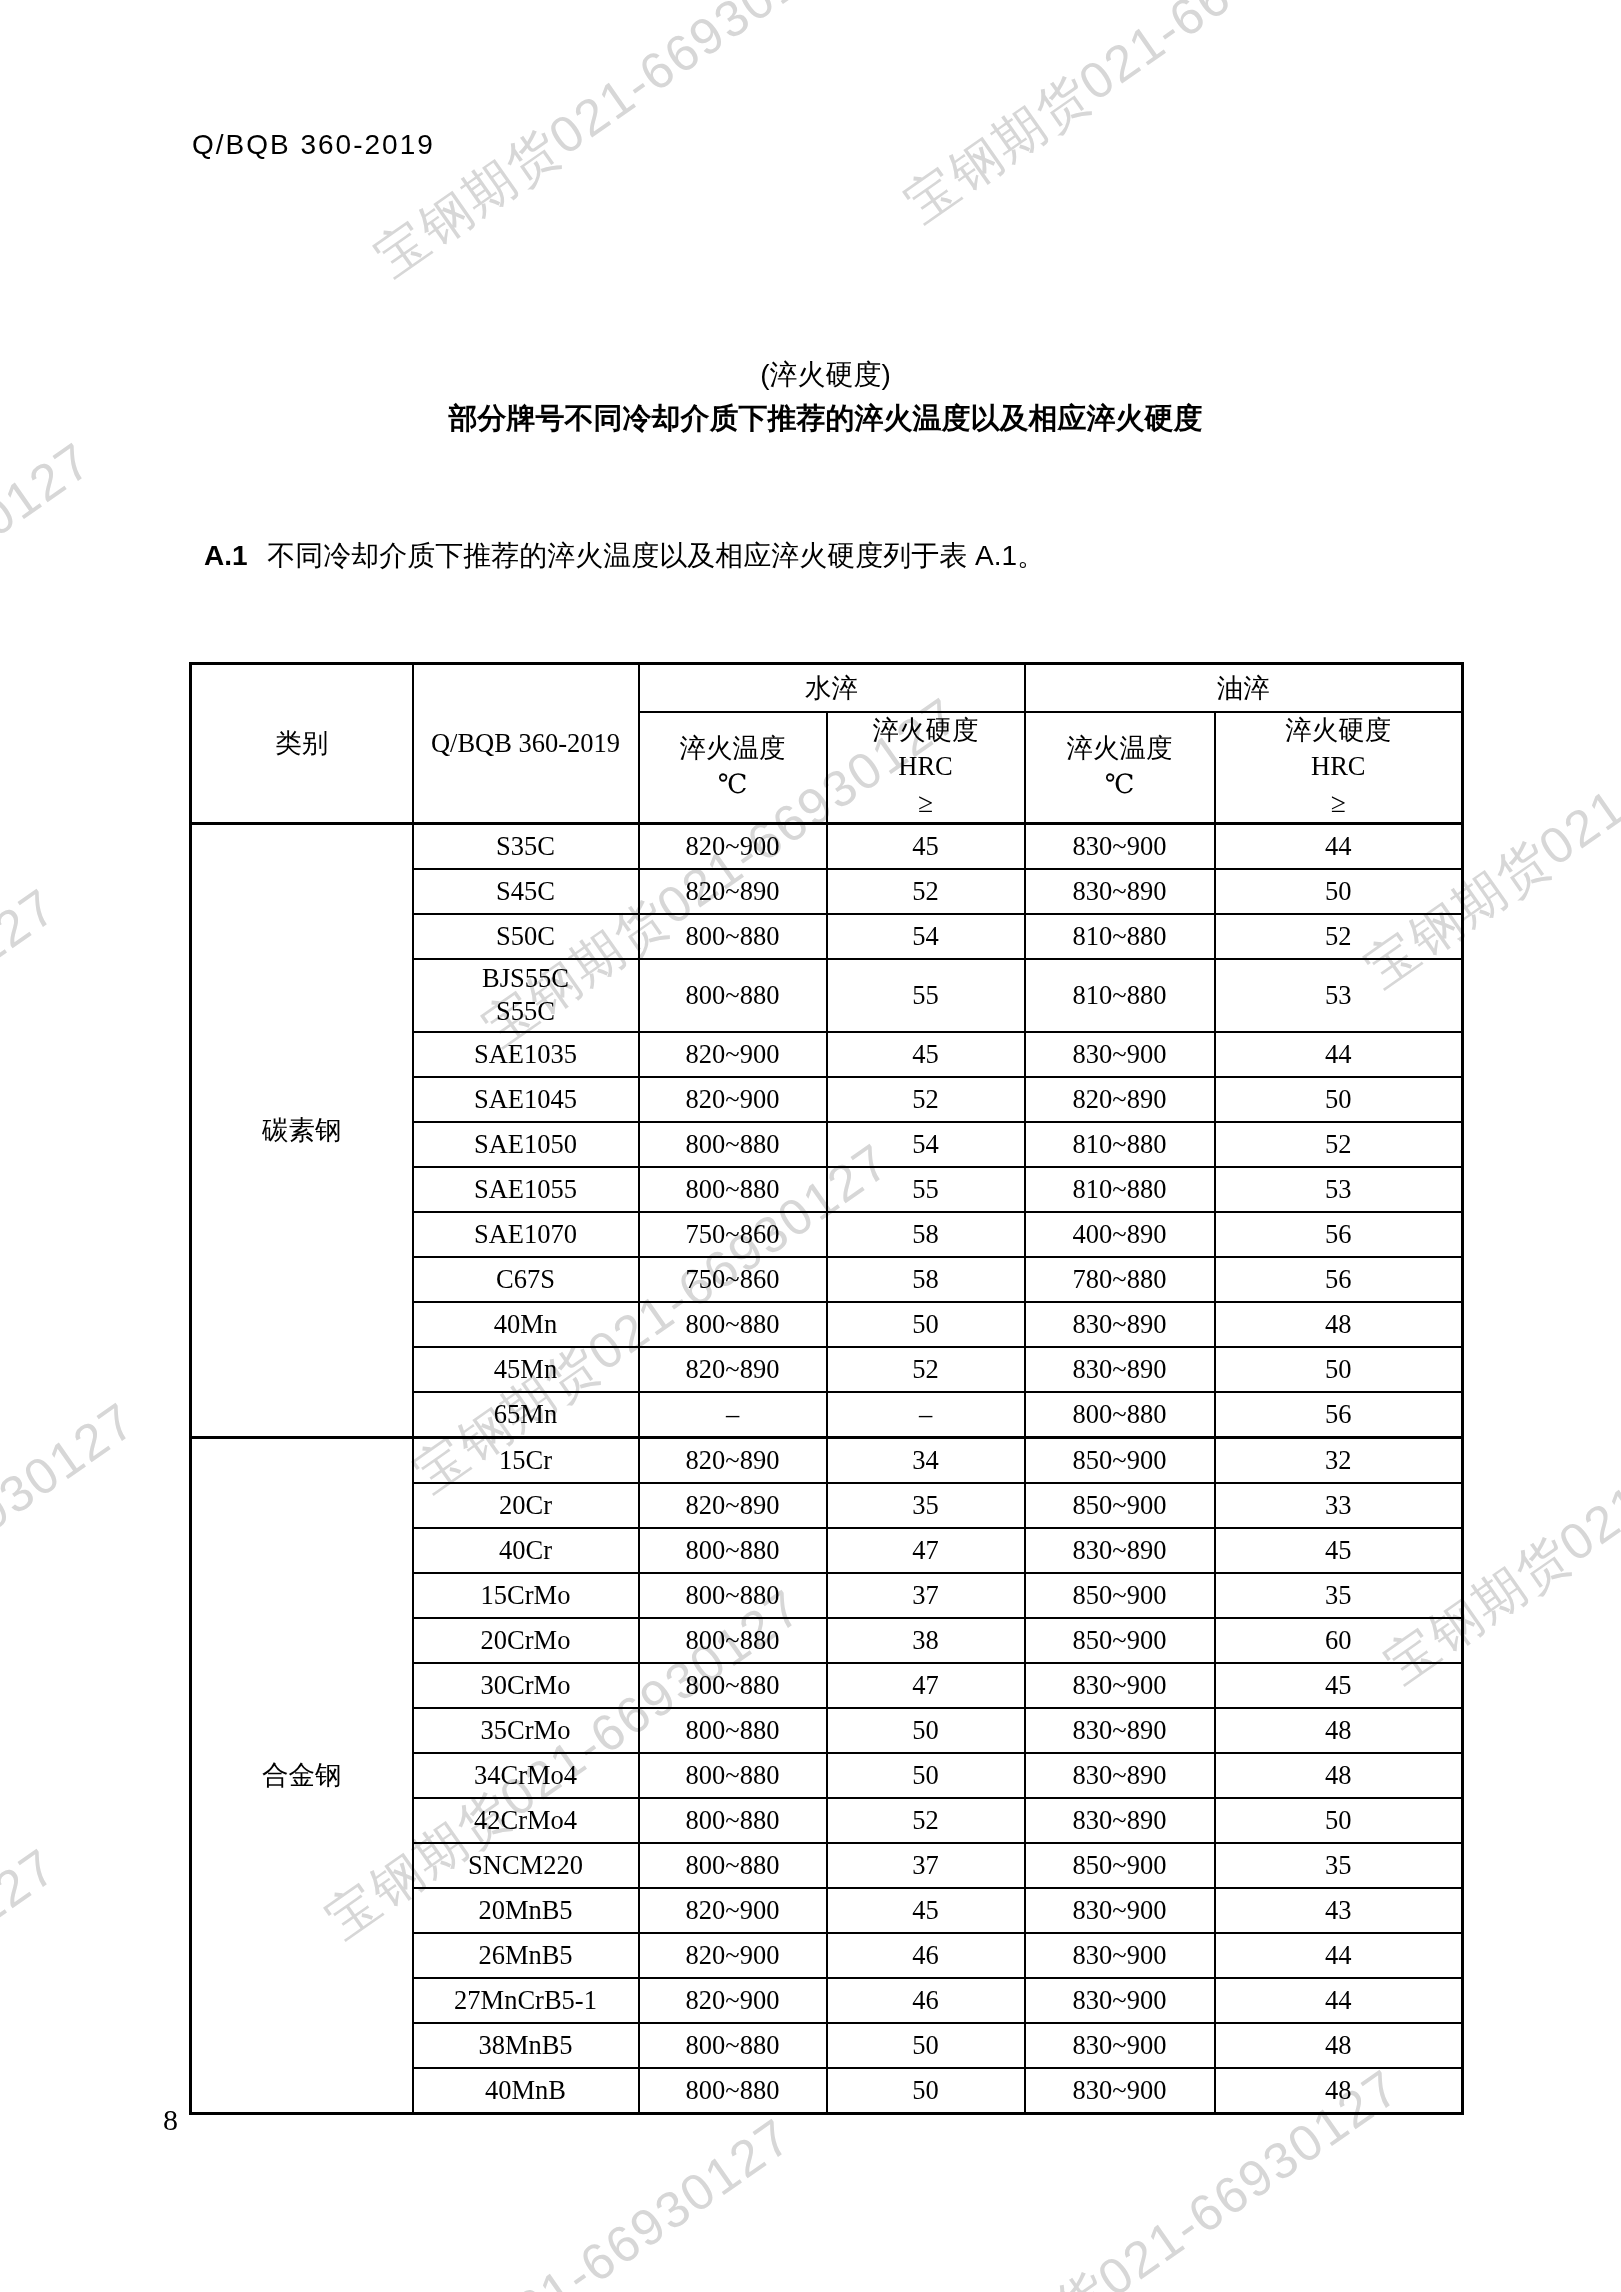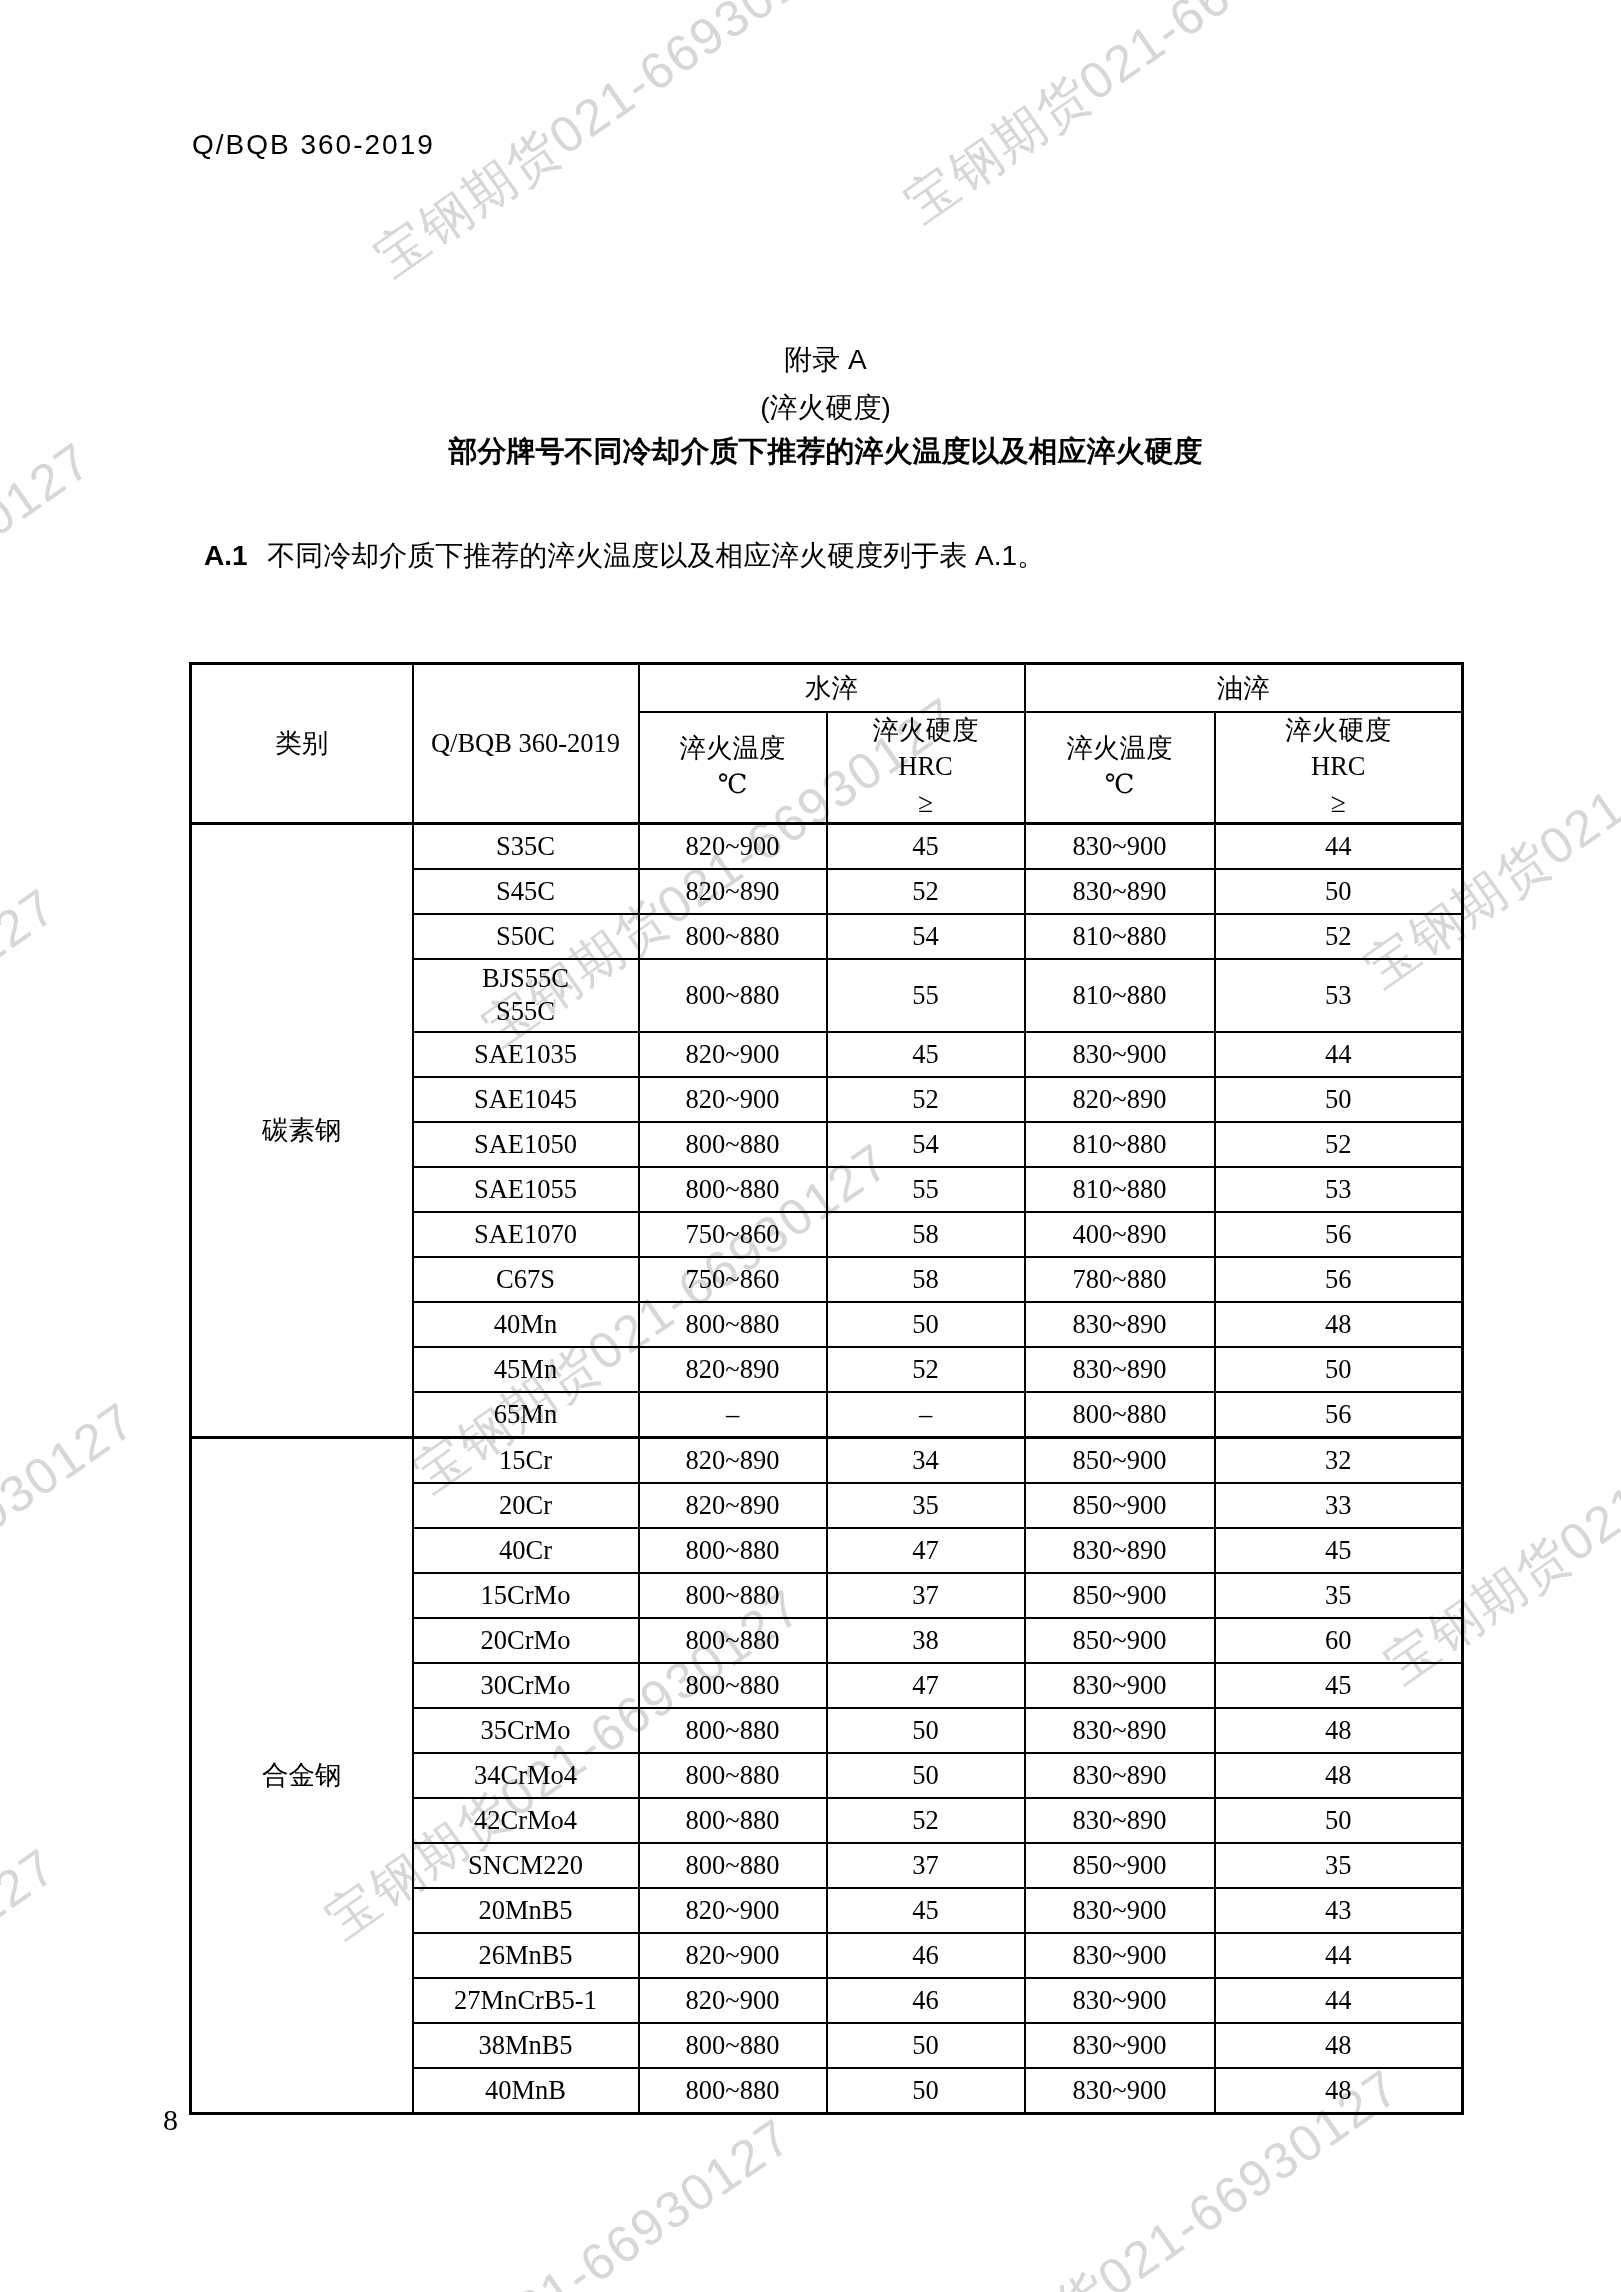--- a/index.html
+++ b/index.html
@@ -78,21 +78,20 @@
     <span class="wm" style="left: -412px; top: 2151px; color: rgb(215, 215, 215);">宝钢期货021-66930127</span>
     <span class="wm" style="left: 323px; top: 2421px; color: rgb(215, 215, 215);">宝钢期货021-66930127</span>
     <span class="wm" style="left: 931px; top: 2372px; color: rgb(215, 215, 215);">宝钢期货021-66930127</span>
   </div>
 
 <div class="content">
 
   <div class="doc-header">Q/BQB 360-2019</div>
 
   <div class="title-block">
-    <div class="t1">附录 A</div>
     <div class="t2">(淬火硬度)</div>
     <div class="t3">部分牌号不同冷却介质下推荐的淬火温度以及相应淬火硬度</div>
   </div>
 
   <div class="clause">
     <span class="clause-label">A.1</span><span>不同冷却介质下推荐的淬火温度以及相应淬火硬度列于表 A.1。</span>
   </div>
 
 
   <table class="main">

